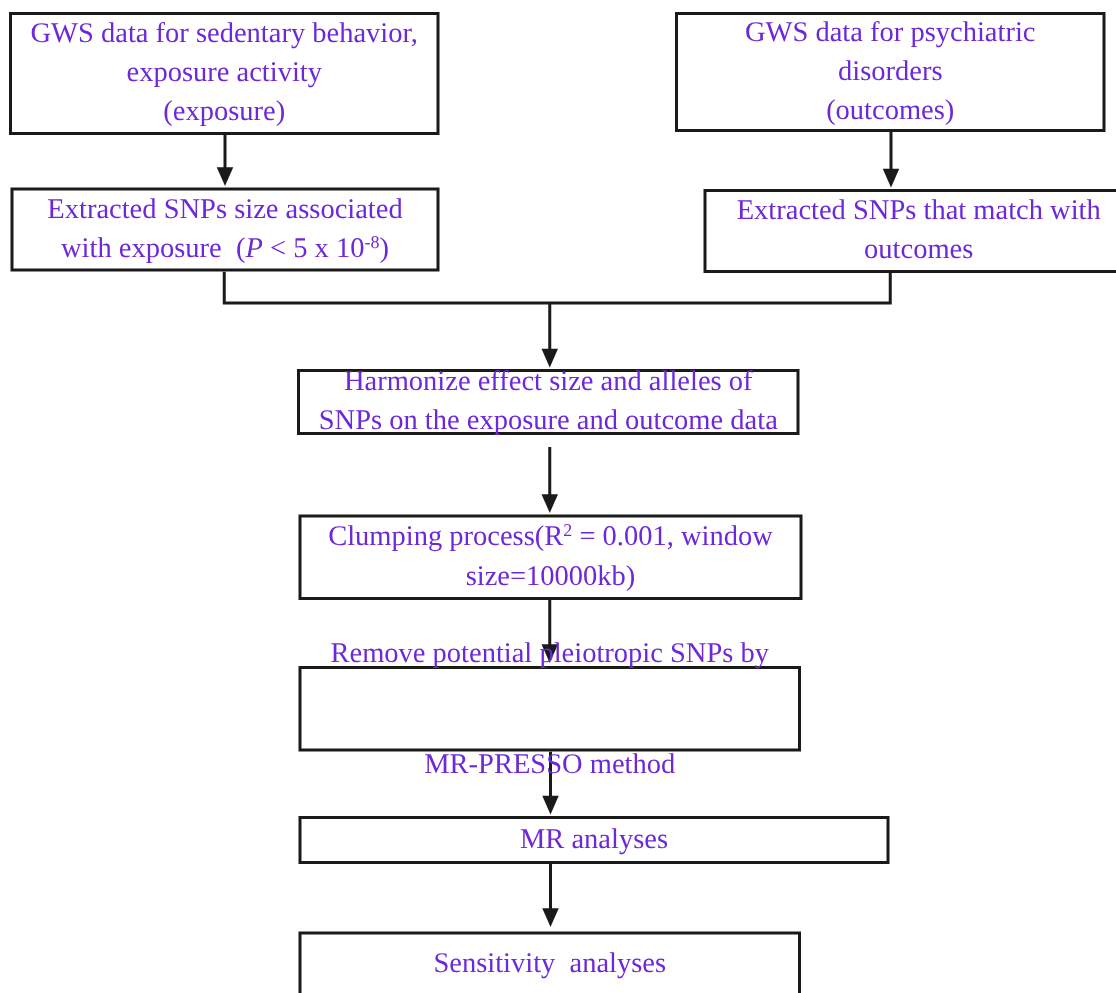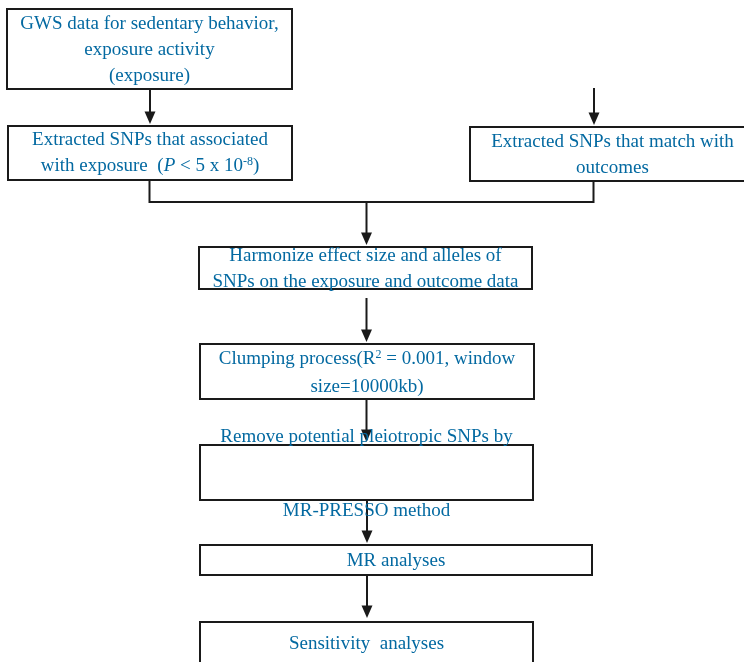--- a/index.html
+++ b/index.html
@@ -2,21 +2,21 @@
 <html><head>
 <meta charset="utf-8">
 <style>
   html, body { margin: 0; padding: 0; background: #ffffff; }
   .canvas {
     position: relative;
     width: 744px;
     height: 662px;
     background: #ffffff;
     font-family: "Liberation Serif", "DejaVu Serif", serif;
-    color: #0369a1;
+    color: #6d28d9;
     overflow: hidden;
     text-decoration: underline;
   }
   .flow-box {
     position: absolute;
     box-sizing: border-box;
     border: 2px solid #1a1a1a;
     background: #ffffff;
     display: flex;
     flex-direction: column;
@@ -70,23 +70,28 @@
       <path d="M367 618 l-5.5 -12.5 h11 z"></path>
     </g>
   </svg>
 
   <div class="flow-box" style="left:6px; top:8px; width:287px; height:82px;">
     <div class="line">GWS data for sedentary behavior,</div>
     <div class="line">exposure activity</div>
     <div class="line">(exposure)</div>
   </div>
 
+  <div class="flow-box" style="left:450px; top:8px; width:287px; height:80px;">
+    <div class="line">GWS data for psychiatric</div>
+    <div class="line">disorders</div>
+    <div class="line">(outcomes)</div>
+  </div>
 
   <div class="flow-box" style="left:7px; top:125px; width:286px; height:56px;">
-    <div class="line">Extracted SNPs that associated</div>
+    <div class="line">Extracted SNPs size associated</div>
     <div class="line"><span class="seg">with exposure  (</span><span class="seg it">P</span><span class="seg"> &lt; 5 x 10</span><span class="sup">-8</span><span class="seg">)</span></div>
   </div>
 
   <div class="flow-box" style="left:450px; top:126px; width:287px; height:56px;margin-left:19px;">
     <div class="line">Extracted SNPs that match with</div>
     <div class="line">outcomes</div>
   </div>
 
   <div class="flow-box" style="left:198px; top:246px; width:335px; height:44px;align-items:center;">
     <div class="line">Harmonize effect size and alleles of</div>

